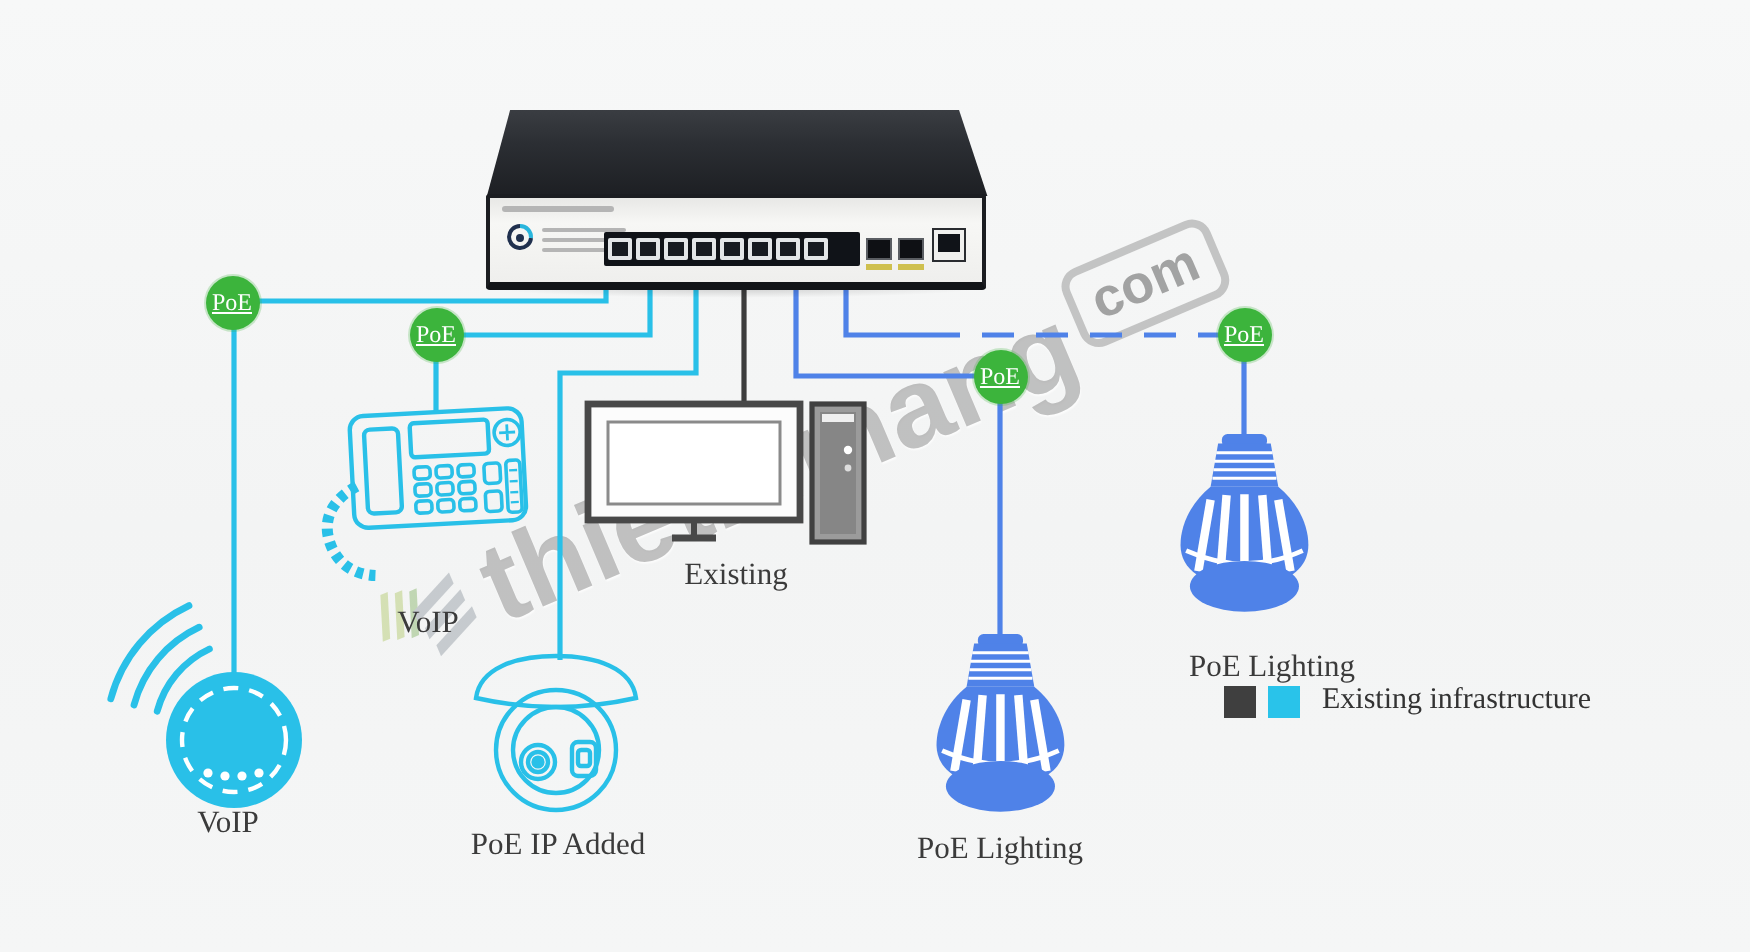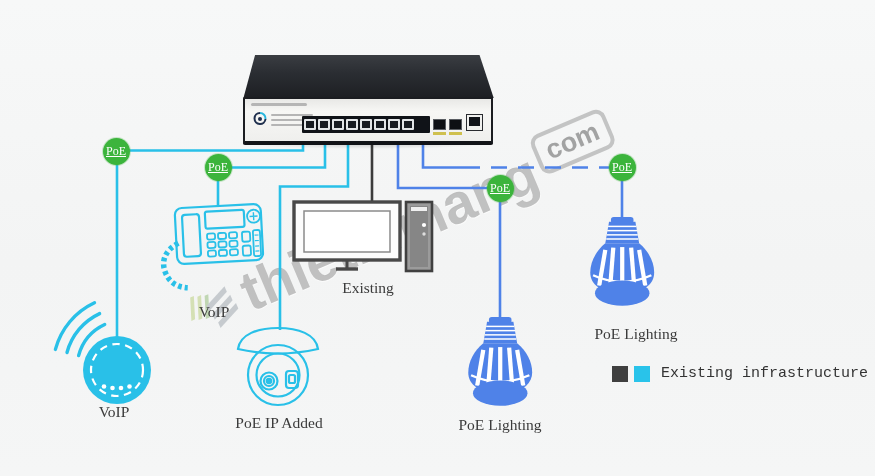--- a/index.html
+++ b/index.html
@@ -75,21 +75,21 @@
     display:flex;align-items:center;justify-content:center;
     box-shadow:0 0 0 1px rgba(60,180,60,0.25);
     text-decoration:underline;
   }
   
   .dev-label{
     position:absolute;z-index:4;transform:translateX(-50%);
     font-size:15.5px;color:#3b3b3b;white-space:nowrap;
   }
   
-  .legend{position:absolute;left:612px;top:365px;z-index:4;font-family:Liberation Mono, monospace;}
+  .legend{position:absolute;left:612px;top:342px;z-index:4;}
   .legend-row{display:flex;align-items:center;gap:6px;margin-bottom:11px;}
   .sw{width:16px;height:16px;flex:0 0 auto;}
   .sw-spacer{width:16px;height:16px;flex:0 0 auto;visibility:hidden;}
   .legend-label{font-size:15px;color:#333333;margin-left:5px;white-space:nowrap;}
 </style>
 </head>
 <body>
 
 <div class="canvas">
 

